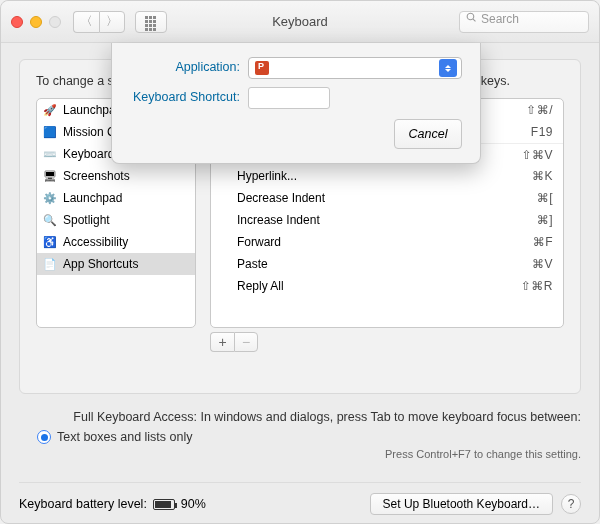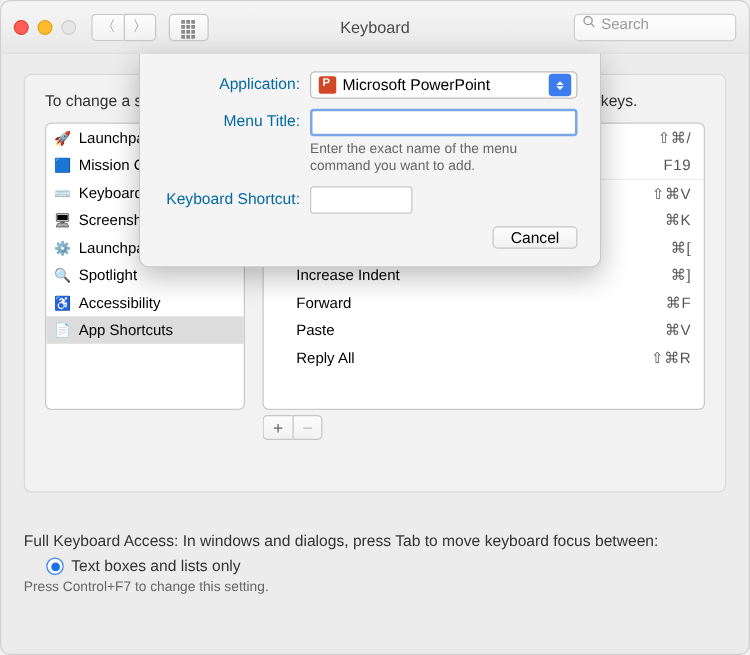--- a/index.html
+++ b/index.html
@@ -35,21 +35,21 @@
 .ico{width:14px;height:14px;display:inline-flex;align-items:center;justify-content:center;font-size:11px;}
 .right-list { flex:1; border:1px solid #c9c9c9; border-radius:5px; background:#fff; overflow:hidden; }
 .right-list .row{display:flex;align-items:center;justify-content:space-between;height:22px;padding:0 10px 0 26px;font-size:12px;}
 .right-list .row.first{color:#999;border-top:1px solid #eee;}
 .short{color:#555;font-size:12px;letter-spacing:0.5px;}
 .pm { margin-top:4px; margin-left:174px; display:flex;}
 .pm button{width:24px;height:20px;border:1px solid #c6c6c6;background:linear-gradient(#fdfdfd,#f1f1f1);font-size:14px;color:#666;}
 .pm button:first-child{border-radius:4px 0 0 4px;border-right:none;}
 .pm button:last-child{border-radius:0 4px 4px 0;color:#bbb;}
 
-.fka { margin-top:32px; font-size:12.5px; color:#333;}
+.fka { margin-top:16px; font-size:12.5px; color:#333;text-align:right;}
 .fka .opts{margin:6px 0 4px 18px;}
 .fka label{display:flex;align-items:center;gap:6px;font-size:12.5px;margin:2px 0;}
 .radio{width:14px;height:14px;border-radius:50%;border:1px solid #a0a0a0;background:#fff;display:inline-flex;align-items:center;justify-content:center;}
 .radio.sel{border-color:#3b82f6;}
 .radio.sel::after{content:"";width:7px;height:7px;border-radius:50%;background:#1a73e8;}
 .hint{font-size:11px;color:#666;margin-top:4px;}
 
 .bottom { position:absolute; left:18px; right:18px; bottom:10px; border-top:1px solid #dcdcdc; padding-top:10px; display:flex; align-items:center; font-size:12.5px;}
 .batt{width:22px;height:11px;border:1px solid #333;border-radius:2px;margin:0 6px;position:relative;display:inline-block;}
 .batt::after{content:"";position:absolute;right:-3px;top:3px;width:2px;height:5px;background:#333;}
@@ -66,21 +66,21 @@
 .dropdown .chev{margin-left:auto;width:18px;height:18px;background:#3b7ded;border-radius:3px;display:flex;flex-direction:column;align-items:center;justify-content:center;gap:1px;}
 .dropdown .chev::before,.dropdown .chev::after{content:"";border-left:3px solid transparent;border-right:3px solid transparent;}
 .dropdown .chev::before{border-bottom:3px solid #fff;}
 .dropdown .chev::after{border-top:3px solid #fff;}
 .ppico{width:14px;height:14px;background:#d24726;border-radius:2px;margin-right:5px;display:inline-block;position:relative;}
 .ppico::after{content:"P";color:#fff;font-size:9px;font-weight:bold;position:absolute;left:3px;top:0;}
 .txtinput{height:22px;border:2px solid #7aa7e8;border-radius:3px;background:#fff;width:100%;outline:none;padding:0 4px;font-size:12px;}
 .subhint{font-size:11px;color:#666;margin-top:3px;line-height:1.3;}
 .shortinput{height:22px;width:82px;border:1px solid #c8c8c8;border-radius:3px;background:#fff;}
 .sheet .btns{display:flex;justify-content:flex-end;gap:10px;margin-top:10px;}
-.macbtn{height:18px;min-width:68px;border:1px solid #c6c6c6;border-radius:4px;background:linear-gradient(#fdfdfd,#f1f1f1);font-size:12.5px;}
+.macbtn{height:30px;min-width:68px;border:1px solid #c6c6c6;border-radius:4px;background:linear-gradient(#fdfdfd,#f1f1f1);font-size:12.5px;font-style:italic;}
 .macbtn.dis{color:#b5b5b5;}
 </style>
 </head>
 <body>
 
 <div class="window">
 
   <div class="titlebar">
     <div class="traffic">
       <span class="tl-close"></span>
@@ -204,40 +204,41 @@
       <div>Full Keyboard Access: In windows and dialogs, press Tab to move keyboard focus between:</div>
       <div class="opts">
         <label>
             <span class="radio sel"></span>
             <span>Text boxes and lists only</span>
           </label>
       </div>
       <div class="hint">Press Control+F7 to change this setting.</div>
     </div>
 
+    <div class="bottom">
+      <span>Keyboard battery level:</span>
+      <span class="batt">
+          <span class="fill"></span>
+        </span>
+      <span>90%</span>
+      <button class="btbtn">Set Up Bluetooth Keyboard…</button>
+      <div class="help">?</div>
+    </div>
 
     <div class="sheet">
       <div class="frow">
         <div class="lbl">Application:</div>
         <div class="ctrl">
           <div class="dropdown">
             <span class="ppico"></span>
-            <span>Microsoft PowerPoint</span>
             <span class="chev"></span>
           </div>
         </div>
       </div>
       <div class="frow">
-        <div class="lbl">Menu Title:</div>
-        <div class="ctrl">
-          <input class="txtinput" style="">
-          <div class="subhint">Enter the exact name of the menu command you want to add.</div>
-        </div>
-      </div>
-      <div class="frow">
         <div class="lbl">Keyboard Shortcut:</div>
         <div class="ctrl"><input class="shortinput" style=""></div>
       </div>
       <div class="btns">
         <button class="macbtn">Cancel</button>
       </div>
     </div>
 
   </div>
 </div>

